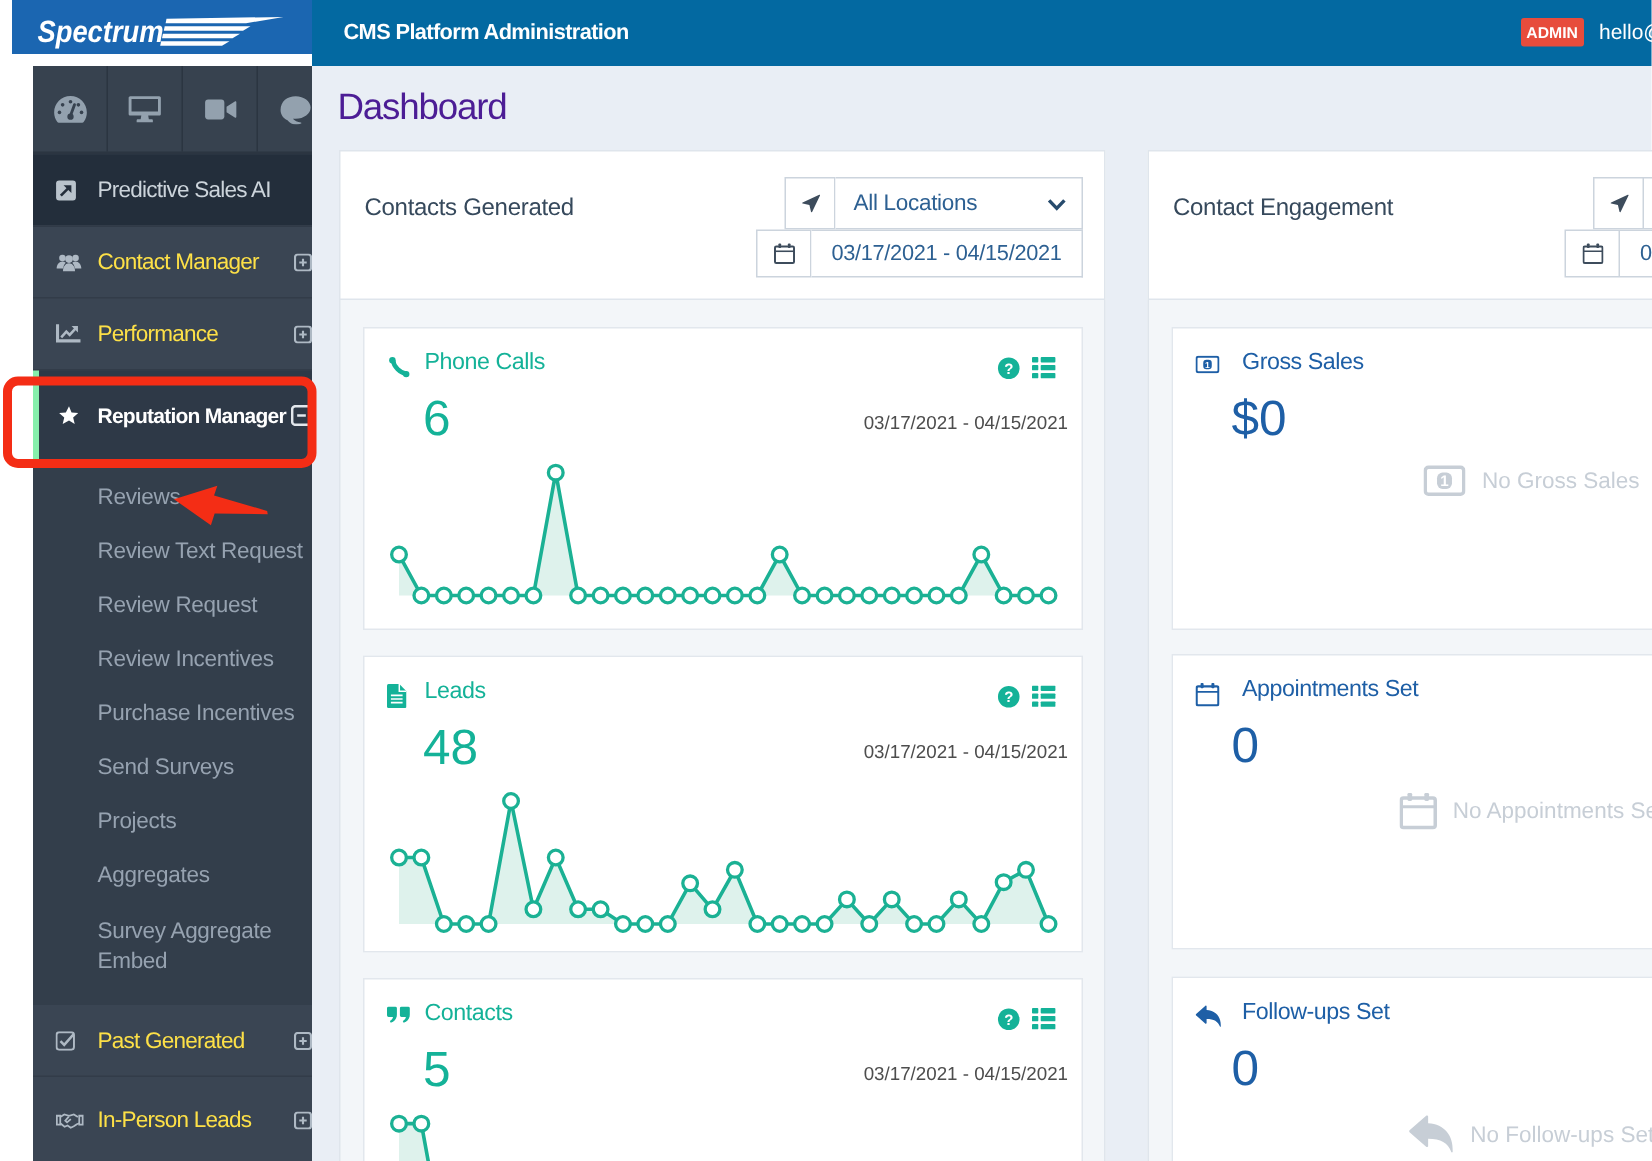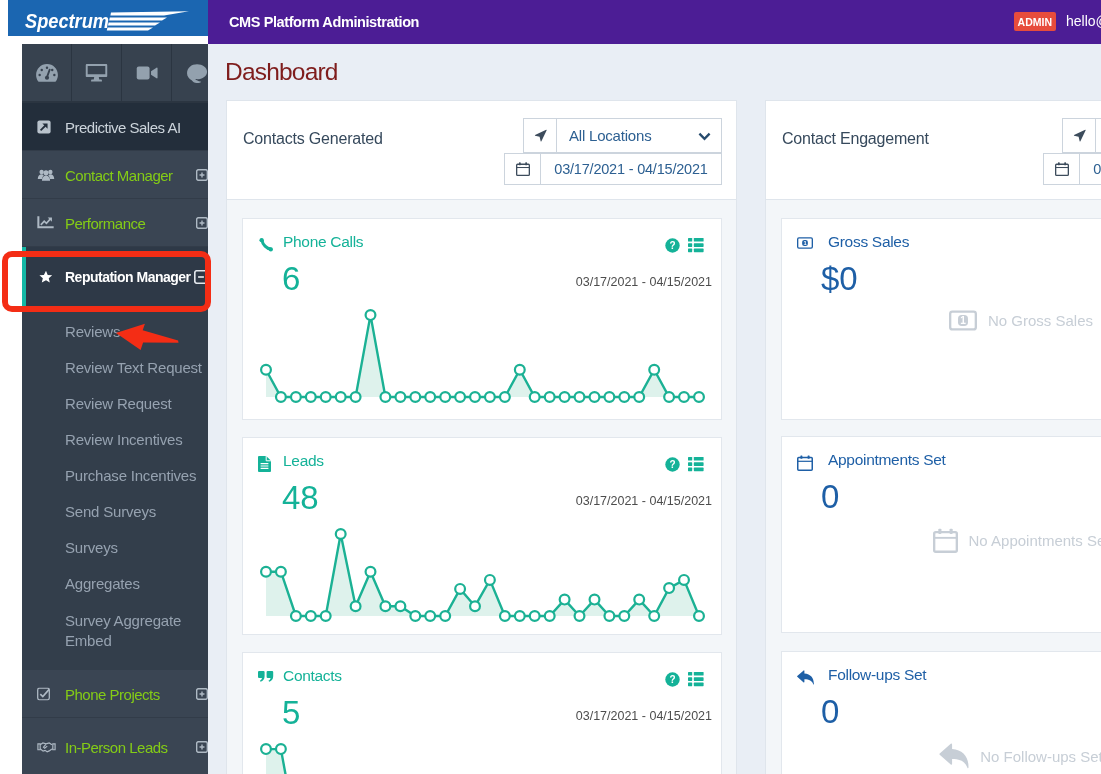--- a/index.html
+++ b/index.html
@@ -1,50 +1,50 @@
 <!DOCTYPE html>
 <html><head><meta charset="utf-8"><style>
 * { margin:0; padding:0; box-sizing:border-box; }
 html,body { width:1101px; height:774px; overflow:hidden; background:#fff;
   font-family:"Liberation Sans", sans-serif; }
 svg { display:block; }
 #app { position:absolute; left:8px; top:0; width:1093px; height:774px; }
 #logo { position:absolute; left:0; top:0; width:200px; height:36px; background:#1b66b1; }
 #logo svg { position:absolute; left:-2px; top:4px; }
-#topbar { position:absolute; left:200px; top:0; width:893px; height:44px; background:#4c1d95; }
+#topbar { position:absolute; left:200px; top:0; width:893px; height:44px; background:#0369a1; }
 #topbar .title { position:absolute; left:21px; top:14px; color:#fff; font-size:14.5px; font-weight:bold; letter-spacing:-0.4px; }
 #admin-badge { position:absolute; right:45px; top:12px; background:#e74c3c; color:#fff;
   font-size:10.5px; font-weight:bold; padding:3.5px 4px; border-radius:2px;}
 #hello { position:absolute; left:858px; top:13px; color:#fff; font-size:14px; }
 #sidebar { position:absolute; left:14px; top:44px; width:200px; height:730px; background:#3a4553; }
 #iconrow { position:absolute; left:0; top:0; width:200px; height:59px; background:#37424f;
   border-bottom:2px solid #2b3541; display:flex; }
 #iconrow .cell { width:50px; height:100%; display:flex; align-items:center; justify-content:center;
   border-right:1px solid #2b3541; }
 #iconrow .cell:last-child { border-right:none; }
-.mitem { position:absolute; left:0; width:200px; height:48px; color:#84cc16; font-size:15px;
+.mitem { position:absolute; left:0; width:200px; height:48px; color:#fde047; font-size:15px;
   letter-spacing:-0.5px; border-bottom:1px solid #323c49; }
 .mitem .mi { position:absolute; left:15px; top:50%; transform:translateY(-50%); }
 .mitem .mtext { position:absolute; left:43px; top:50%; transform:translateY(-50%); white-space:nowrap; }
 .mitem .plus { position:absolute; right:14px; top:50%; transform:translateY(-50%); }
 #m-predictive { top:59px; background:#232e3b; color:#ccd4db; }
 #m-contact { top:107px; }
 #m-performance { top:155px; }
 #m-reputation { top:203px; height:59px; background:#2e3947; color:#fff; font-weight:bold;
-  font-size:14px; letter-spacing:-0.5px; border-left:4px solid #14b8a6; border-bottom:none;}
+  font-size:14px; letter-spacing:-0.5px; border-left:4px solid #86efac; border-bottom:none;}
 #m-reputation .mi { left:13px; }
 #m-reputation .mtext { left:39px; }
 #submenu { position:absolute; left:0; top:262px; width:200px; height:364px; background:#333e4b;
   padding-top:7px; }
 #submenu div { color:#96a2b0; font-size:15px; letter-spacing:-0.2px; padding:9.5px 0 9.5px 43px; line-height:17px; white-space:nowrap; }
 #submenu div.wrap2 { white-space:normal; padding-right:16px; line-height:20px; }
 #m-past { top:626px; }
 #m-inperson { top:675px; height:55px; border-bottom:none; }
 #main { position:absolute; left:200px; top:44px; width:893px; height:730px; background:#e9eef5; }
-#main h1 { position:absolute; left:17px; top:14px; font-size:24.5px; font-weight:normal; color:#7f1d1d;
+#main h1 { position:absolute; left:17px; top:14px; font-size:24.5px; font-weight:normal; color:#4c1d95;
   letter-spacing:-0.8px; }
 .panel { position:absolute; top:56px; width:511px; height:680px; background:#f3f6f9;
   border:1px solid #dfe5ec; }
 #panelL { left:18px; }
 #panelR { left:557px; }
 .phead { position:absolute; left:-1px; top:-1px; right:-1px; height:100px; background:#fff;
   border:1px solid #dfe5ec; }
 .phead .ptitle { position:absolute; left:16px; top:29px; font-size:16px; color:#36495c;
   letter-spacing:-0.2px; }
 .igroup { position:absolute; display:flex; height:35px; }
@@ -185,32 +185,32 @@
           </svg>
         </span>
       </div>
   <div id="submenu">
     <div>Reviews</div>
         <div>Review Text Request</div>
         <div>Review Request</div>
         <div>Review Incentives</div>
     <div>Purchase Incentives</div>
         <div>Send Surveys</div>
-        <div>Surveys</div>
+        <div>Projects</div>
         <div>Aggregates</div>
     <div class="wrap2">Survey Aggregate Embed</div>
   </div>
   <div class="mitem" id="m-past">
         <span class="mi">
           <svg width="13" height="13" viewBox="0 0 15 15">
 <rect x="0.8" y="0.8" width="13.4" height="13.4" rx="2" fill="none" stroke="#aeb9c4" stroke-width="1.5"></rect>
 <path d="M3.8 7.6 l2.9 2.9 L14 2.2" stroke="#aeb9c4" stroke-width="1.9" fill="none"></path>
           </svg>
         </span>
-        <span class="mtext">Phone Projects</span>
+        <span class="mtext">Past Generated</span>
         <span class="plus">
           <svg width="12" height="12" viewBox="0 0 16 16">
 <rect x="0.9" y="0.9" width="14.2" height="14.2" rx="2.4" fill="none" stroke="#aeb9c4" stroke-width="1.9"></rect>
 <path d="M8 4.7 v6.6 M4.7 8 h6.6" stroke="#aeb9c4" stroke-width="1.9"></path>
           </svg>
         </span>
       </div>
   <div class="mitem" id="m-inperson">
         <span class="mi">
           <svg width="19" height="13" viewBox="0 0 21 14">

